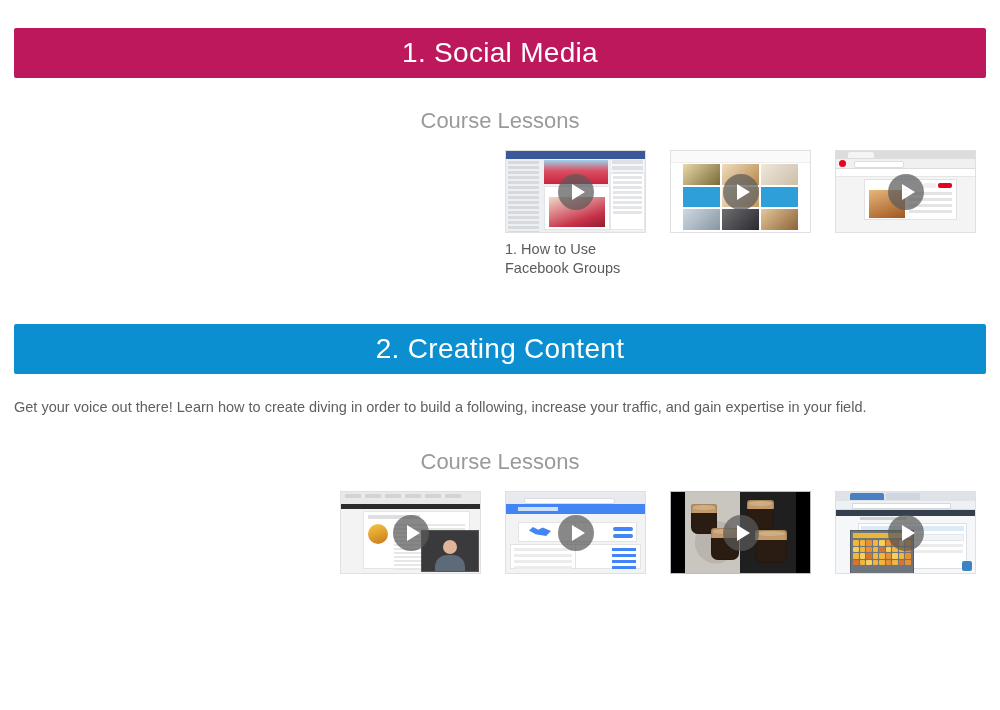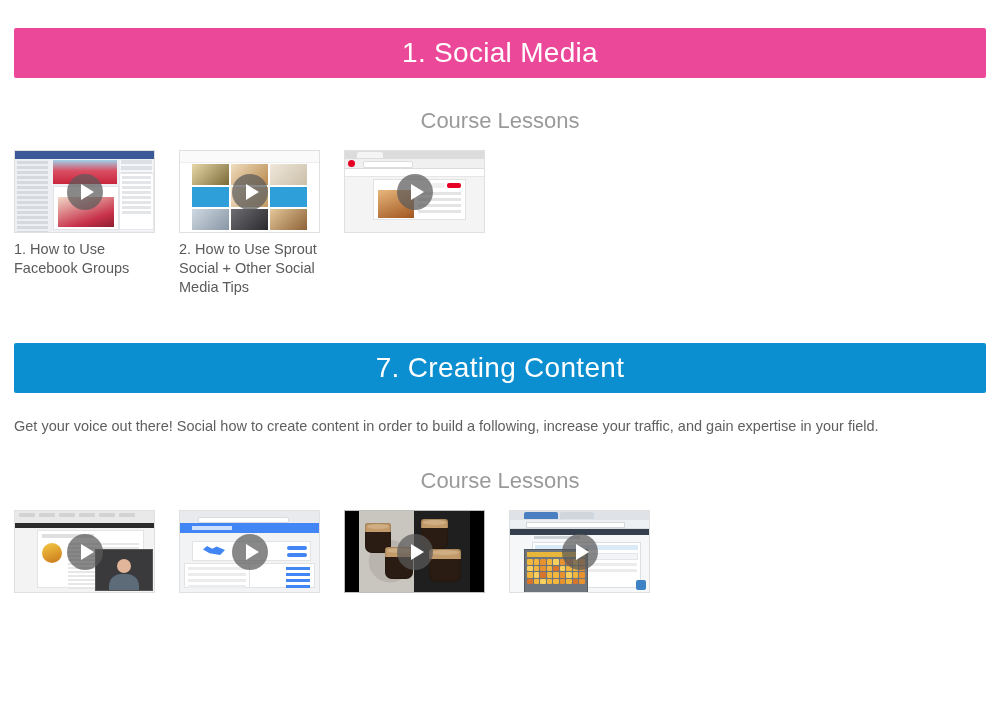--- a/index.html
+++ b/index.html
@@ -58,20 +58,21 @@
     font-weight:400;
     color:#9a9a9a;
     margin:28px 0 0 0;
     line-height:30px;
   }
 
   .lesson-row{
     display:flex;
     margin:14px 0 0 14px;
     align-items:flex-start;
+    justify-content:flex-end;
   }
   .lesson{
     width:141px;
     margin-right:24px;
   }
   .thumb{
     position:relative;
     width:141px;
     height:83px;
     border:1px solid #e0e0e0;
@@ -215,21 +216,21 @@
   .em .chat{position:absolute;right:3px;bottom:2px;width:10px;height:10px;border-radius:2px;background:#3d82c4;}
 </style>
 </head>
 <body>
 
 <div class="page">
 
 
   <div class="section section-1">
 
-    <div class="section-banner" style="background:#ec4899;">
+    <div class="section-banner" style="background:#be185d;">
       <span class="section-banner-title" style="color: rgb(255, 255, 255);">1. Social Media</span>
     </div>
 
 
     <div class="lessons-heading">Course Lessons</div>
 
     <div class="lesson-row">
 
       <div class="lesson">
         <div class="thumb">
@@ -299,21 +300,20 @@
                   <div class="c c5"></div>
                   <div class="c c6"></div>
                 <div class="c c7"></div>
                   <div class="c c8"></div>
                   <div class="c c9"></div>
               </div>
             </div>
           </div>
           <div class="play"></div>
         </div>
-        <div class="lesson-title">2. How to Use Sprout Social + Other Social Media Tips</div>
       </div>
 
       <div class="lesson">
         <div class="thumb">
           <div class="inner">
             <div class="pb">
               <div class="tabbar">
                   <div class="tab"></div>
                 </div>
               <div class="nav">
@@ -335,24 +335,24 @@
           <div class="play"></div>
         </div>
       </div>
 
     </div>
   </div>
 
   <div class="section section-2">
 
     <div class="section-banner" style="background:#0b8fd0;">
-      <span class="section-banner-title" style="color: rgb(255, 255, 255);">7. Creating Content</span>
+      <span class="section-banner-title" style="color: rgb(255, 255, 255);">2. Creating Content</span>
     </div>
 
-    <p class="section-desc">Get your voice out there! Social how to create content in order to build a following, increase your traffic, and gain expertise in your field.</p>
+    <p class="section-desc">Get your voice out there! Learn how to create diving in order to build a following, increase your traffic, and gain expertise in your field.</p>
 
     <div class="lessons-heading">Course Lessons</div>
 
     <div class="lesson-row">
 
       <div class="lesson">
         <div class="thumb">
           <div class="inner">
             <div class="sc">
               <div class="chrome">

